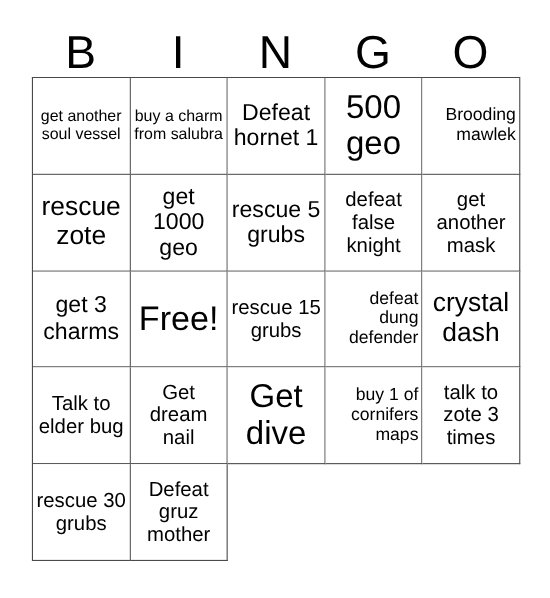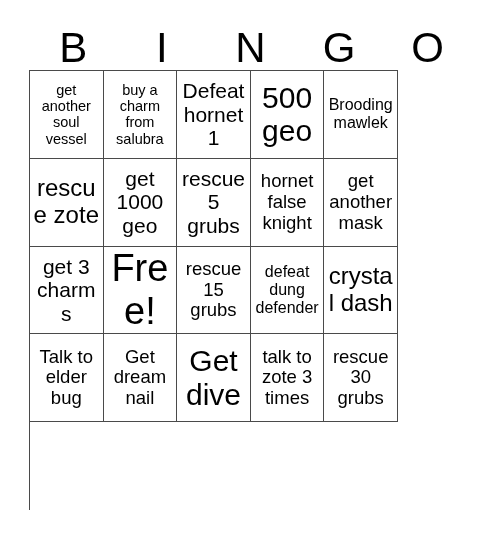--- a/index.html
+++ b/index.html
@@ -39,21 +39,21 @@
     font-weight: 400;
     letter-spacing: 0px;
     color: #000000;
     user-select: none;
   }
   
   #bingo-grid {
     position: absolute;
     left: 29px;
     top: 70px;
-    width: 369px;
+    width: 444px;
     height: 440px;
     display: grid;
     grid-template-columns: repeat(5, 1fr);
     grid-template-rows: repeat(5, 1fr);
     border-top: 1.5px solid #4a4a4a;
     border-left: 1.5px solid #4a4a4a;
     box-sizing: border-box;
     background: #ffffff;
   }
   .bingo-cell {
@@ -71,26 +71,26 @@
   .cell-text {
     display: block;
     width: 100%;
     text-align: center;
     line-height: 1.12;
     word-wrap: break-word;
     color: #000000;
   }
   
   .fs-xs  { font-size: 14.5px; }
-  .fs-s   { font-size: 16px; }
+  .fs-s   { font-size: 16px; text-align: right; }
   .fs-m   { font-size: 18.5px; }
   .fs-l   { font-size: 21px; text-align: center; }
   .fs-xl  { font-size: 24px; }
   .fs-xxl { font-size: 30px; }
-  .fs-free { font-size: 38px; }
+  .fs-free { font-size: 31px; }
 </style>
 </head>
 <body>
 
 <div id="bingo-card">
 
   <div id="bingo-header">
     <div class="header-letter">B</div>
     <div class="header-letter">I</div>
     <div class="header-letter">N</div>
@@ -119,21 +119,21 @@
     <div class="bingo-cell">
         <span class="cell-text fs-xl">rescue zote</span>
       </div>
     <div class="bingo-cell">
         <span class="cell-text fs-l">get 1000 geo</span>
       </div>
     <div class="bingo-cell">
         <span class="cell-text fs-l">rescue 5 grubs</span>
       </div>
     <div class="bingo-cell">
-        <span class="cell-text fs-m">hornet false knight</span>
+        <span class="cell-text fs-m">defeat false knight</span>
       </div>
     <div class="bingo-cell">
         <span class="cell-text fs-m">get another mask</span>
       </div>
 
     <div class="bingo-cell">
         <span class="cell-text fs-l">get 3 charms</span>
       </div>
     <div class="bingo-cell">
         <span class="cell-text fs-free">Free!</span>
@@ -152,20 +152,26 @@
         <span class="cell-text fs-m">Talk to elder bug</span>
       </div>
     <div class="bingo-cell">
         <span class="cell-text fs-m">Get dream nail</span>
       </div>
     <div class="bingo-cell">
         <span class="cell-text fs-xxl">Get dive</span>
       </div>
 
     <div class="bingo-cell">
+        <span class="cell-text fs-s">buy 1 of cornifers maps</span>
+      </div>
+    <div class="bingo-cell">
         <span class="cell-text fs-m">talk to zote 3 times</span>
       </div>
     <div class="bingo-cell">
         <span class="cell-text fs-m">rescue 30 grubs</span>
+      </div>
+    <div class="bingo-cell">
+        <span class="cell-text fs-m">Defeat gruz mother</span>
       </div>
 
   </div>
 </div>
 
 </body></html>

